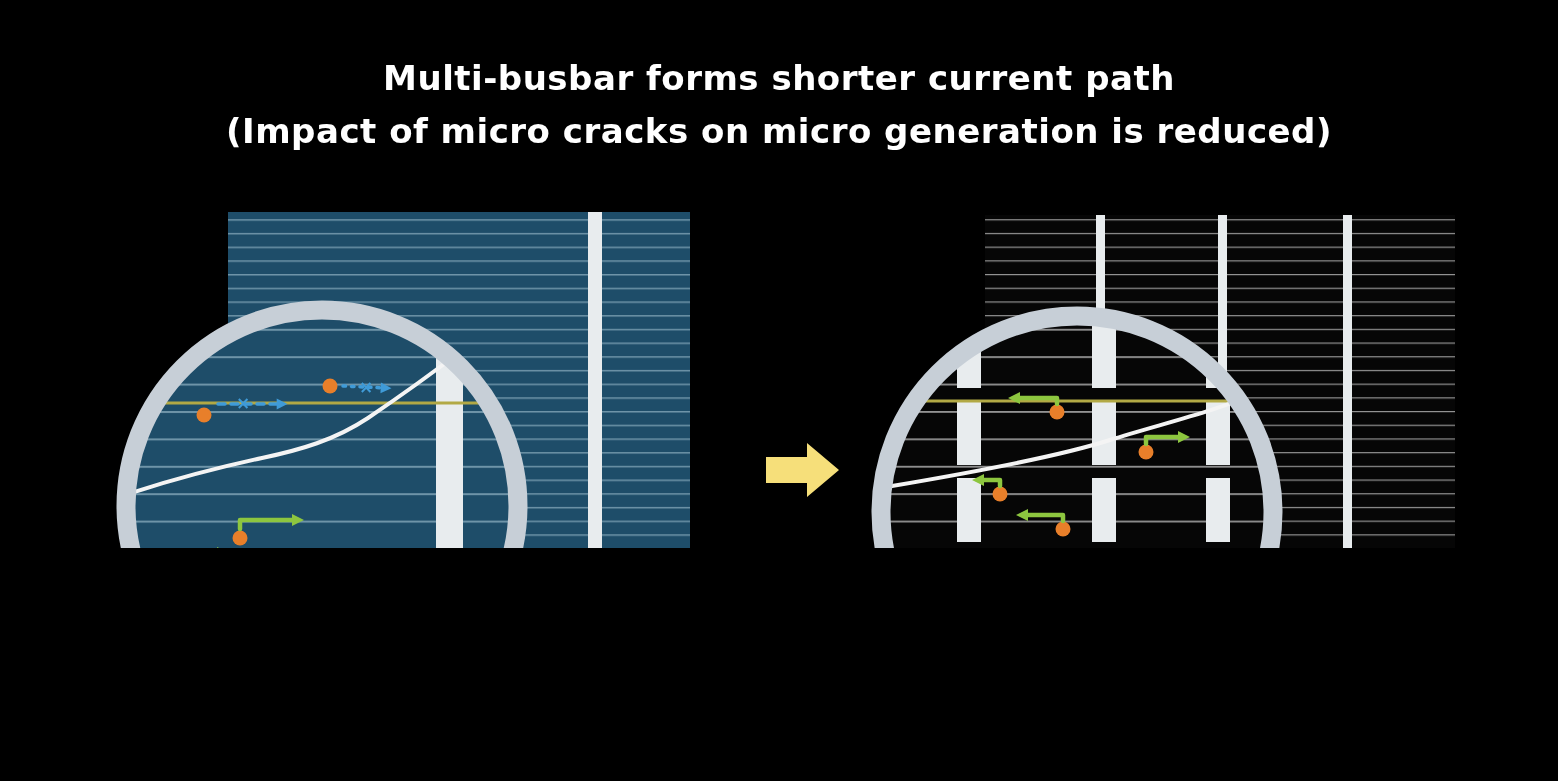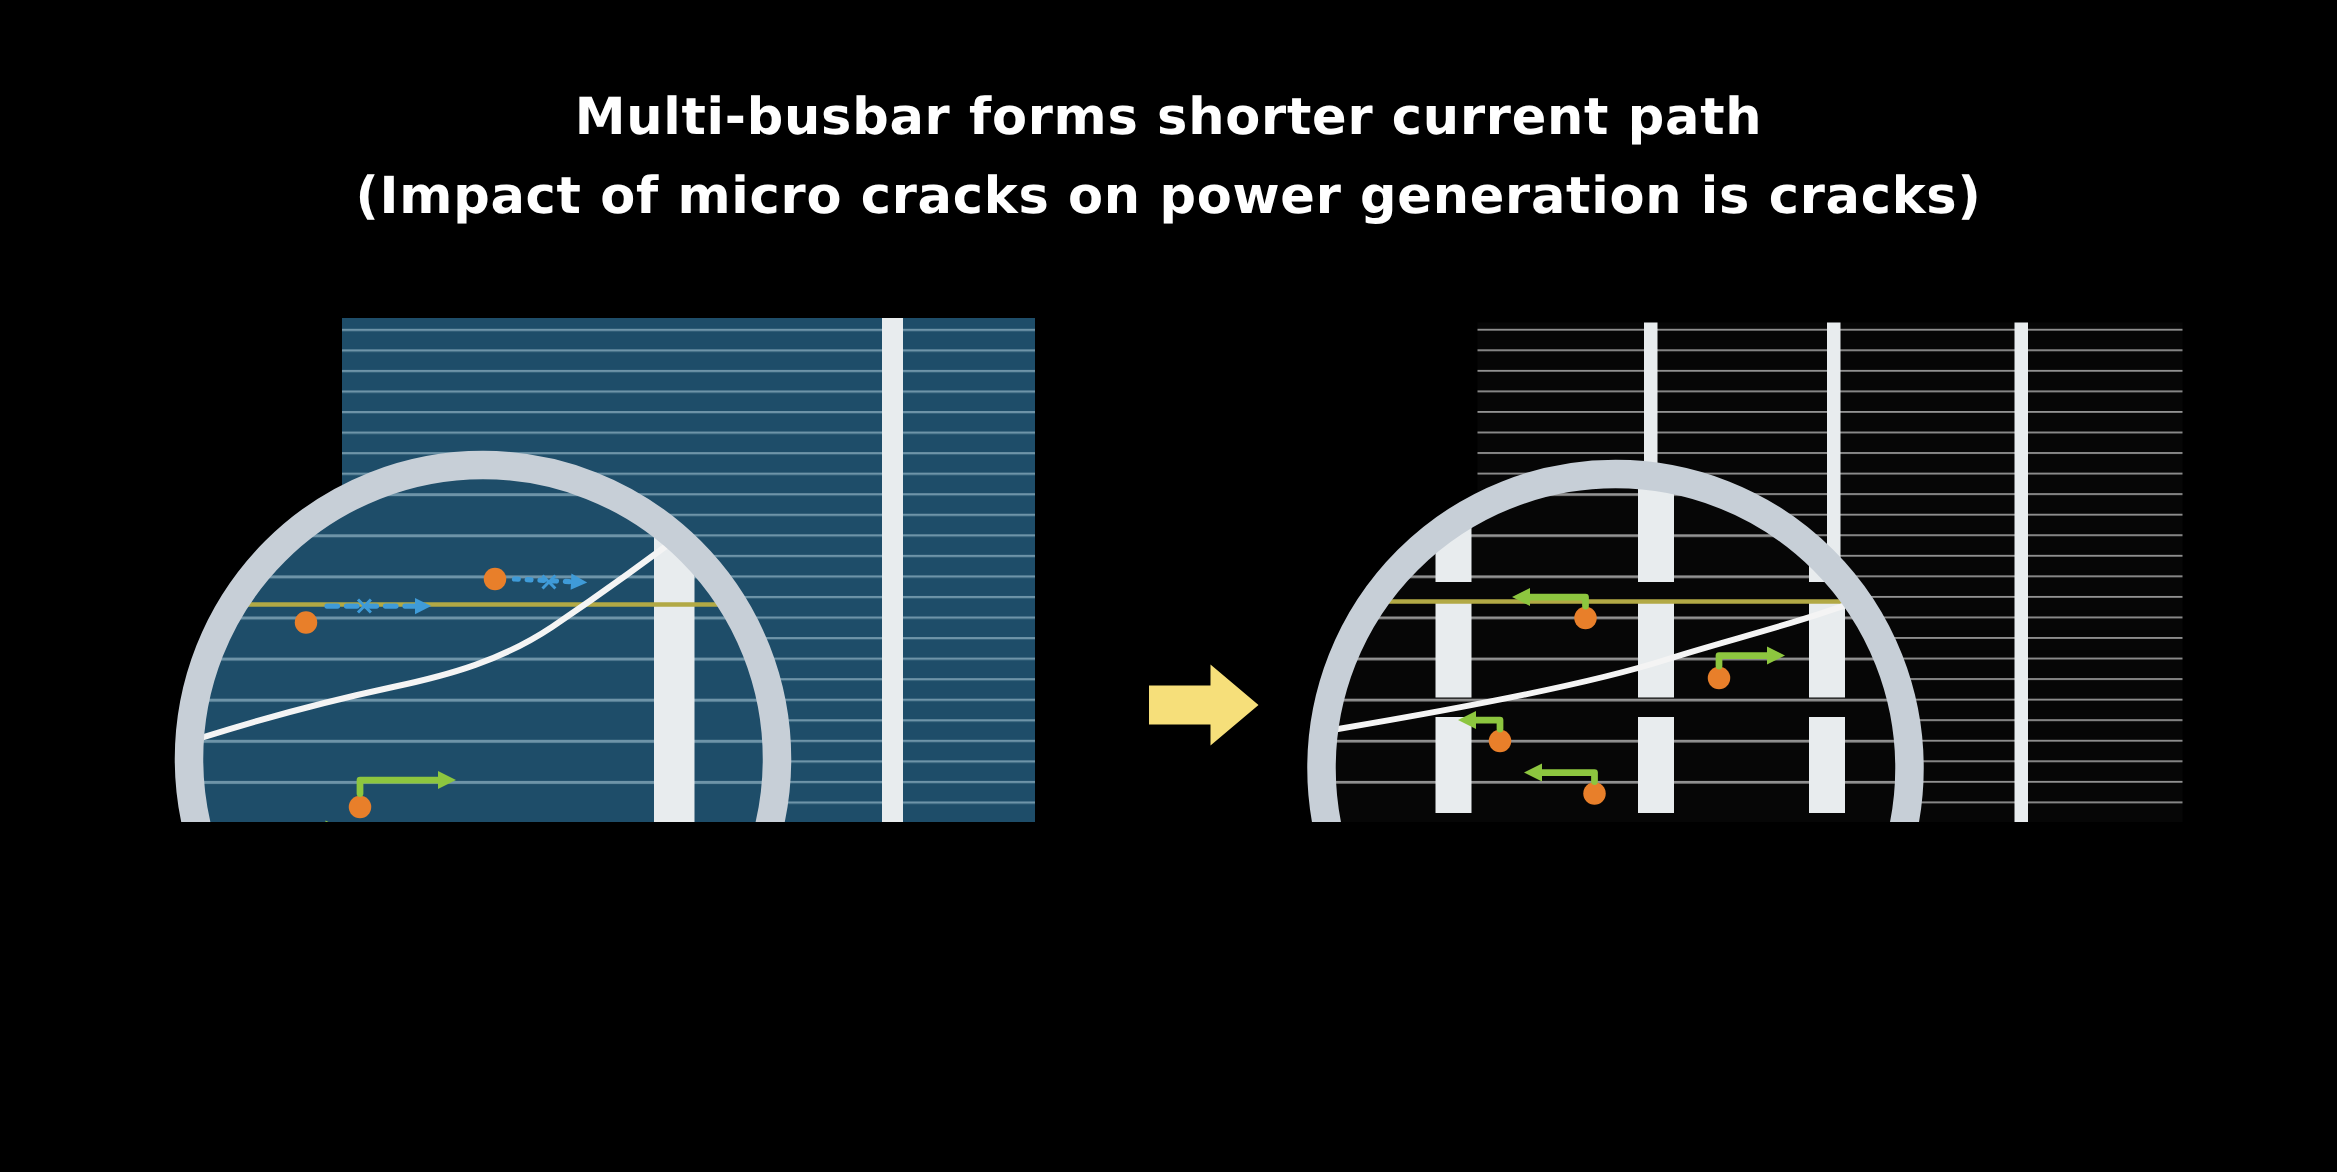--- a/index.html
+++ b/index.html
@@ -35,21 +35,21 @@
   .m-blue{fill:var(--long-path)}
   .m-green{fill:var(--short-path)}
 </style>
 </head>
 <body>
 
 <div class="canvas">
 
   <div class="title">
     <div>Multi-busbar forms shorter current path</div>
-    <div>(Impact of micro cracks on power generation is cracks)</div>
+    <div>(Impact of micro cracks on micro generation is reduced)</div>
   </div>
 
   <svg class="diagram" width="1558" height="781" viewBox="0 0 1558 781">
     <defs>
       <pattern id="p-left-cell" width="12" height="13.7" patternUnits="userSpaceOnUse">
         <rect width="12" height="13.7" class="fill-left-cell"></rect>
         <rect width="12" height="1.5" class="fill-left-line"></rect>
       </pattern>
       <pattern id="p-right-cell" width="12" height="13.7" patternUnits="userSpaceOnUse">
         <rect width="12" height="13.7" class="fill-right-cell"></rect>

